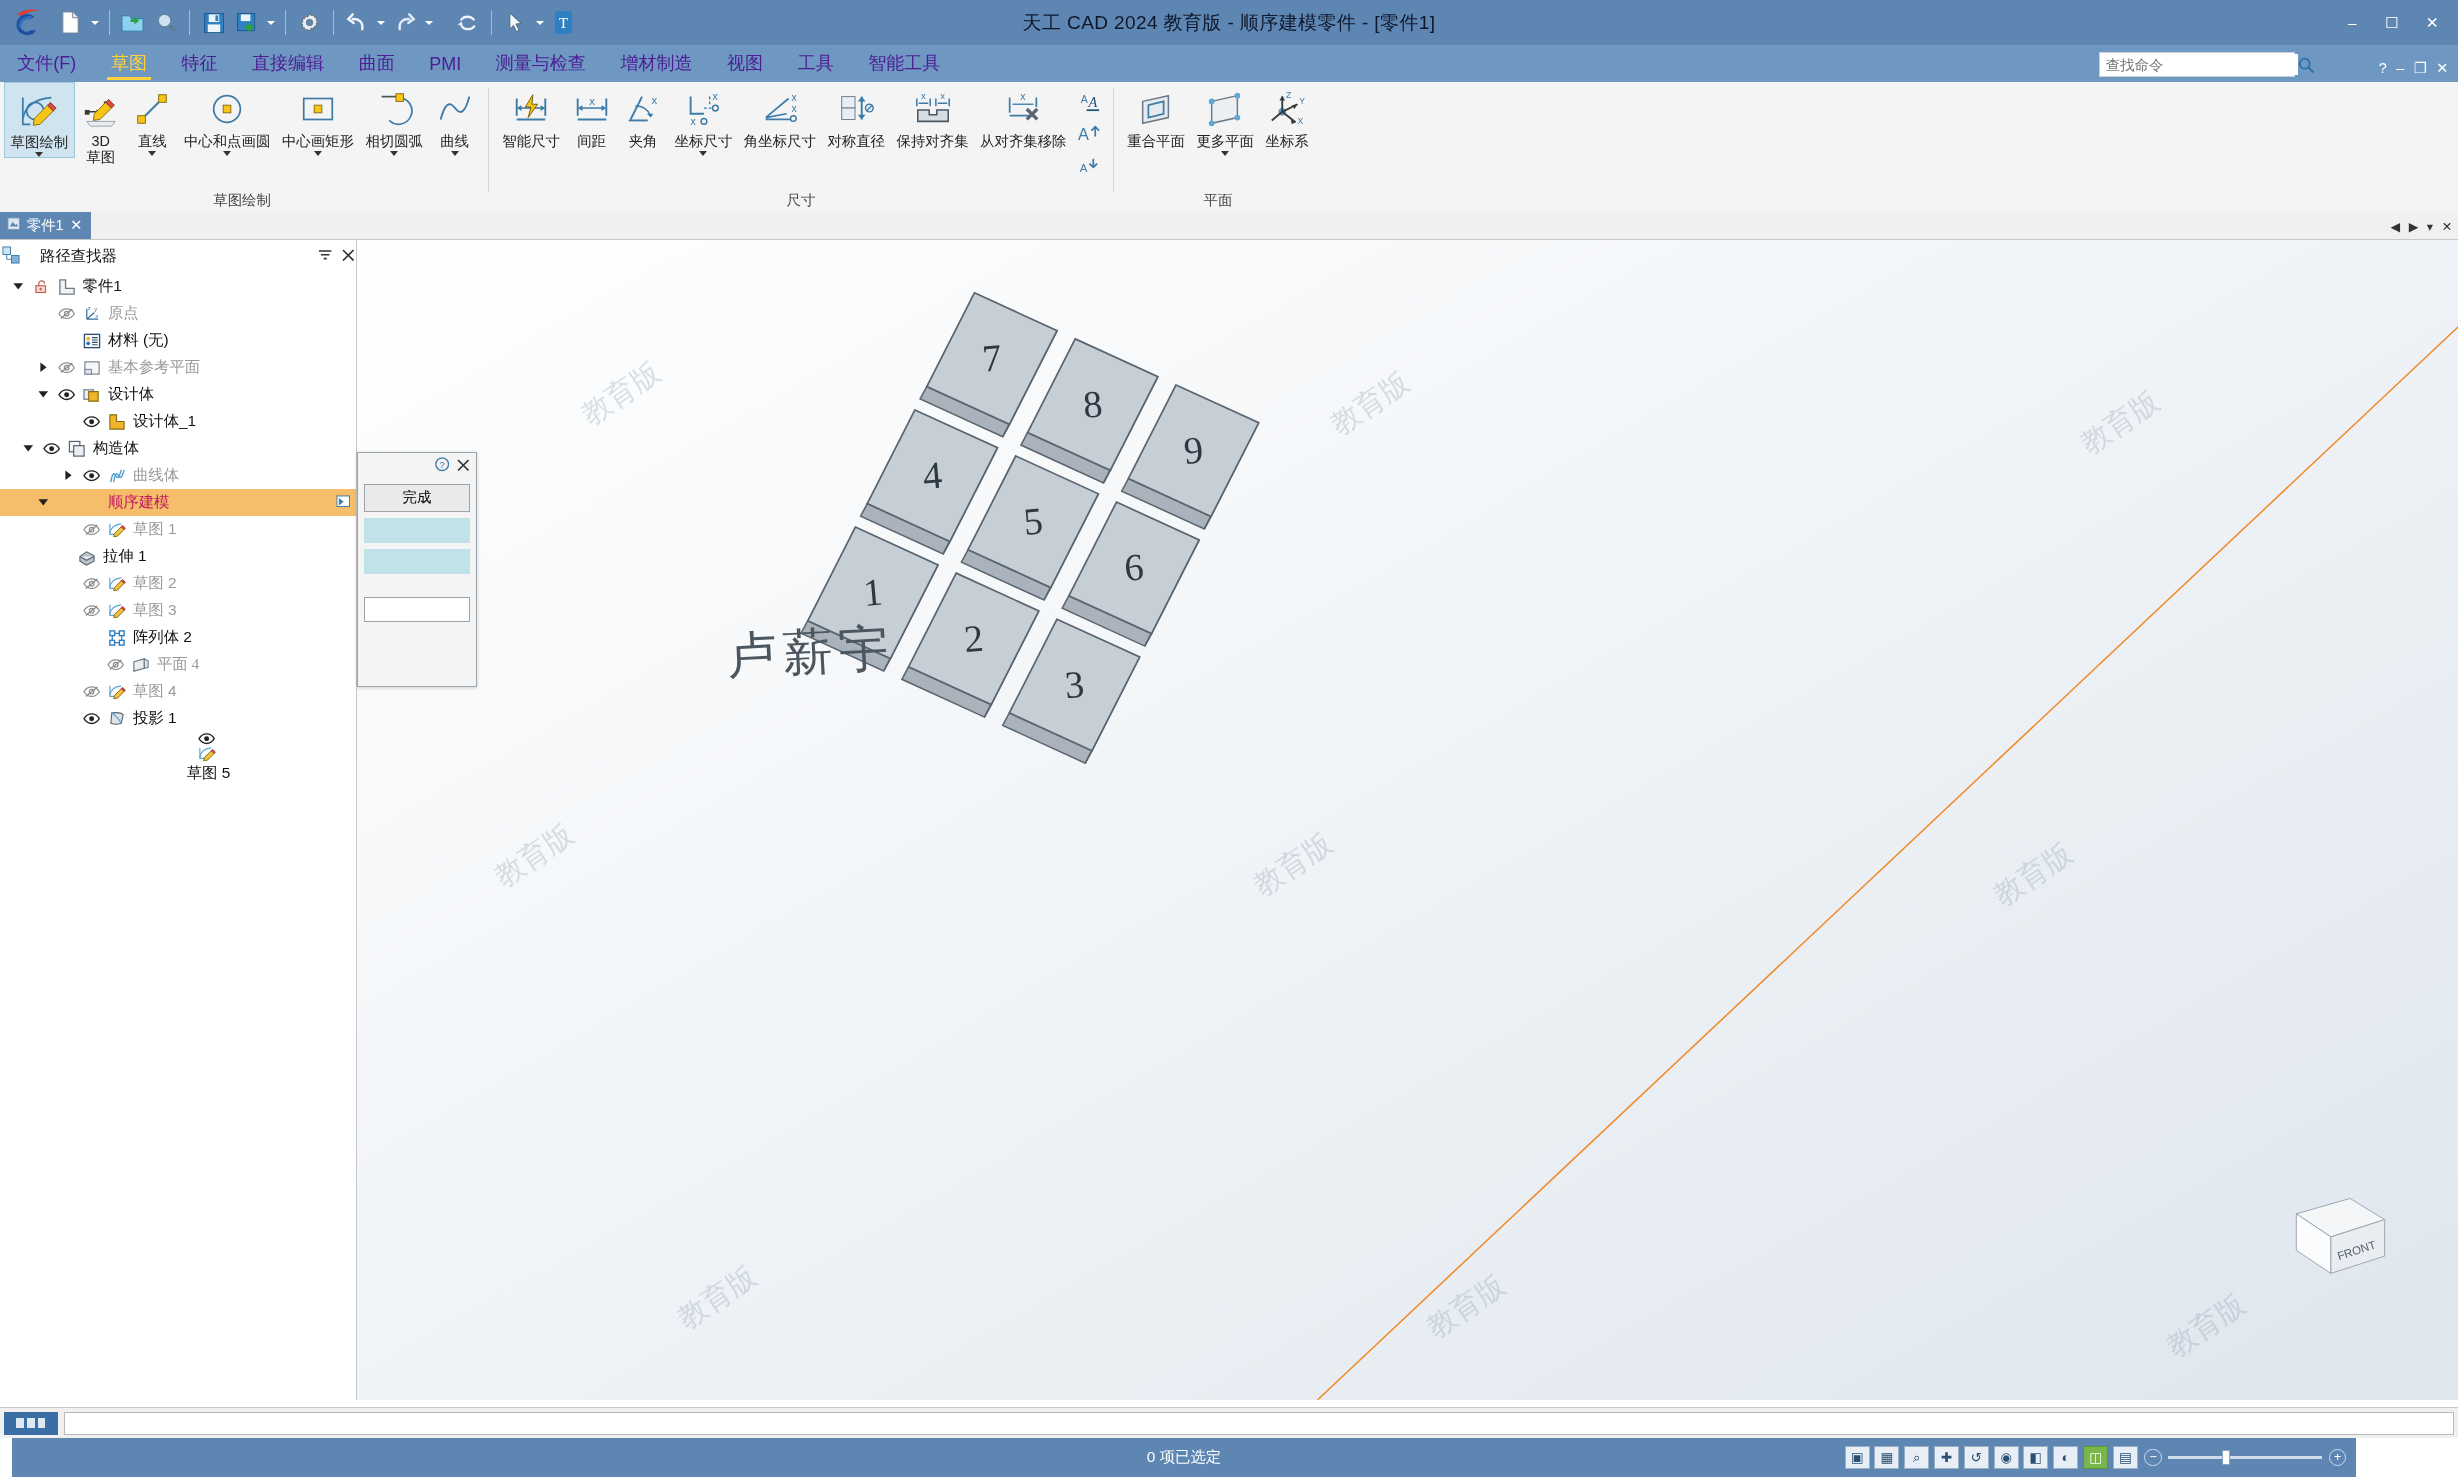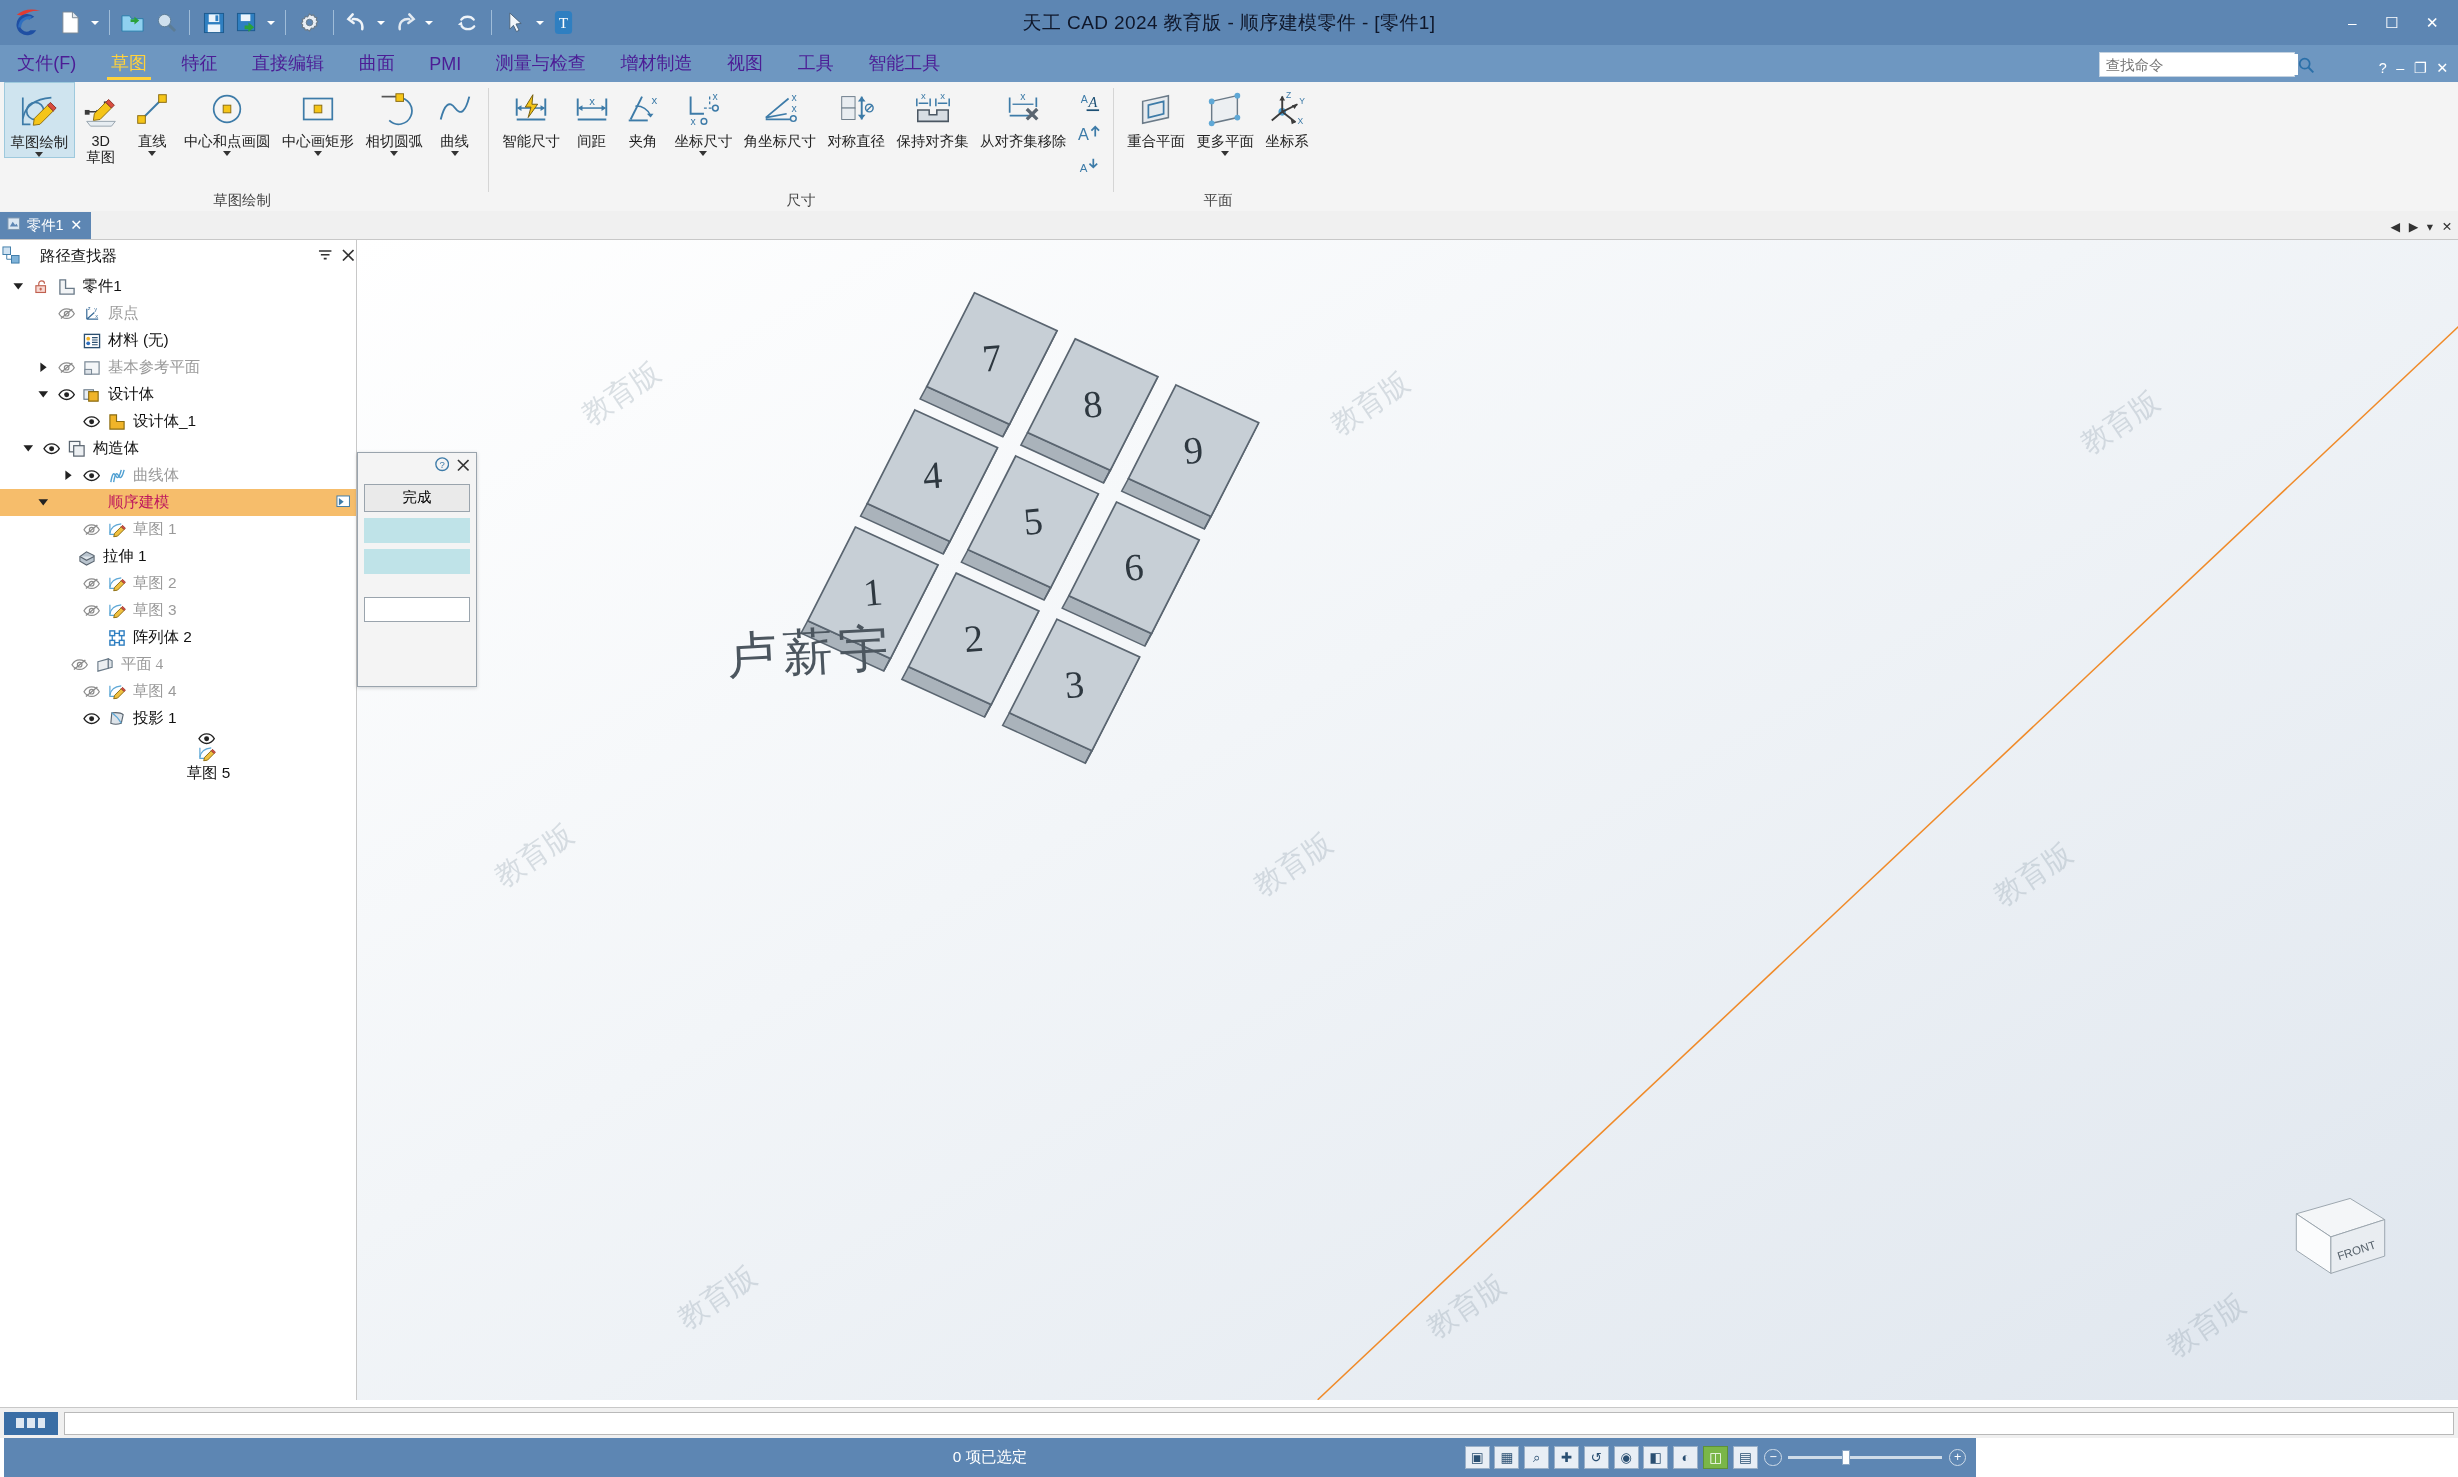--- a/index.html
+++ b/index.html
@@ -127,21 +127,21 @@
   #float-dlg .fd-input { margin:23px 5.8px 0 5.8px; height:25px; background:#ffffff; border:1px solid #9aa4ad; }
   
   #cmdbar {
     position:absolute; left:0; bottom:39px; width:2458px; height:31px;
     background:#f0f0f0; border-top:1px solid #c8c8c8; display:flex; align-items:center; padding:0 3.8px;
   }
   #cmd-ico { width:54px; height:23px; background:#3a6ea5; display:flex; align-items:center; justify-content:center; gap:2.9px; }
   #cmd-ico i { width:7.7px; height:10.6px; background:#dfe8f2; display:block; }
   #cmd-input { flex:1; height:23px; margin-left:5.8px; background:#ffffff; border:1px solid #b9b9b9; }
   #statusbar {
-    position:absolute; left:4px; bottom:0; width:1972px; height:39px;
+    position:absolute; left:12px; bottom:0; width:2344px; height:39px;
     background:#5d86b3; display:flex; align-items:center; color:#ffffff; font-size:15.4px;
   }
   #status-text { position:absolute; left:0; right:0; text-align:center; }
   #status-right { position:absolute; right:9.6px; display:flex; align-items:center; gap:6.7px; }
   .sb-ico { width:25px; height:23px; background:#e8eef5; border:1px solid #9ab0c8; display:flex; align-items:center; justify-content:center; }
   .sb-ico.green { background:#7ab648; border-color:#5d9237; }
   #zoom-track { width:154px; height:3.8px; background:#cfdce9; position:relative; }
   #zoom-knob { position:absolute; left:54px; top:-5.8px; width:7.7px; height:15.4px; background:#ffffff; border:1px solid #8aa6c4; }
   .zbtn { width:17.3px; height:17.3px; border:1px solid #cfdce9; border-radius:50%; display:flex; align-items:center; justify-content:center; font-size:12.5px; line-height:1; }
 </style>
@@ -807,21 +807,21 @@
           <svg width="18" height="18" viewBox="0 0 19 19">
             <rect x="2" y="2" width="5" height="5" fill="#fff" stroke="#2f7fc1" stroke-width="1.5"></rect>
             <rect x="12" y="2" width="5" height="5" fill="#fff" stroke="#2f7fc1" stroke-width="1.5"></rect>
             <rect x="2" y="12" width="5" height="5" fill="#fff" stroke="#2f7fc1" stroke-width="1.5"></rect>
             <rect x="12" y="12" width="5" height="5" fill="#fff" stroke="#2f7fc1" stroke-width="1.5"></rect>
             <path d="M7 4.5h5M7 14.5h5M4.5 7v5M14.5 7v5" stroke="#2f7fc1" stroke-width="1.3"></path>
           </svg>
         </span>
         <span class="tlbl">阵列体 2</span>
       </div>
-      <div class="tnode dim" style="padding-left: 46px; font-family: Liberation Serif, serif;">
+      <div class="tnode dim" style="padding-left: 82px; font-family: Liberation Serif, serif;">
         <span class="exp"></span>
         <span class="eye">
           <svg width="17.3" height="13.4" viewBox="0 0 18 14">
             <path d="M1 7s3-5 8-5 8 5 8 5-3 5-8 5-8-5-8-5z" fill="none" stroke="#8c8c8c" stroke-width="1.3"></path>
             <circle cx="9" cy="7" r="2.4" fill="none" stroke="#8c8c8c" stroke-width="1.2"></circle>
             <path d="M3 12L15 2" stroke="#8c8c8c" stroke-width="1.4"></path>
           </svg>
         </span>
         <span class="tico">
           <svg width="18" height="18" viewBox="0 0 19 19">

